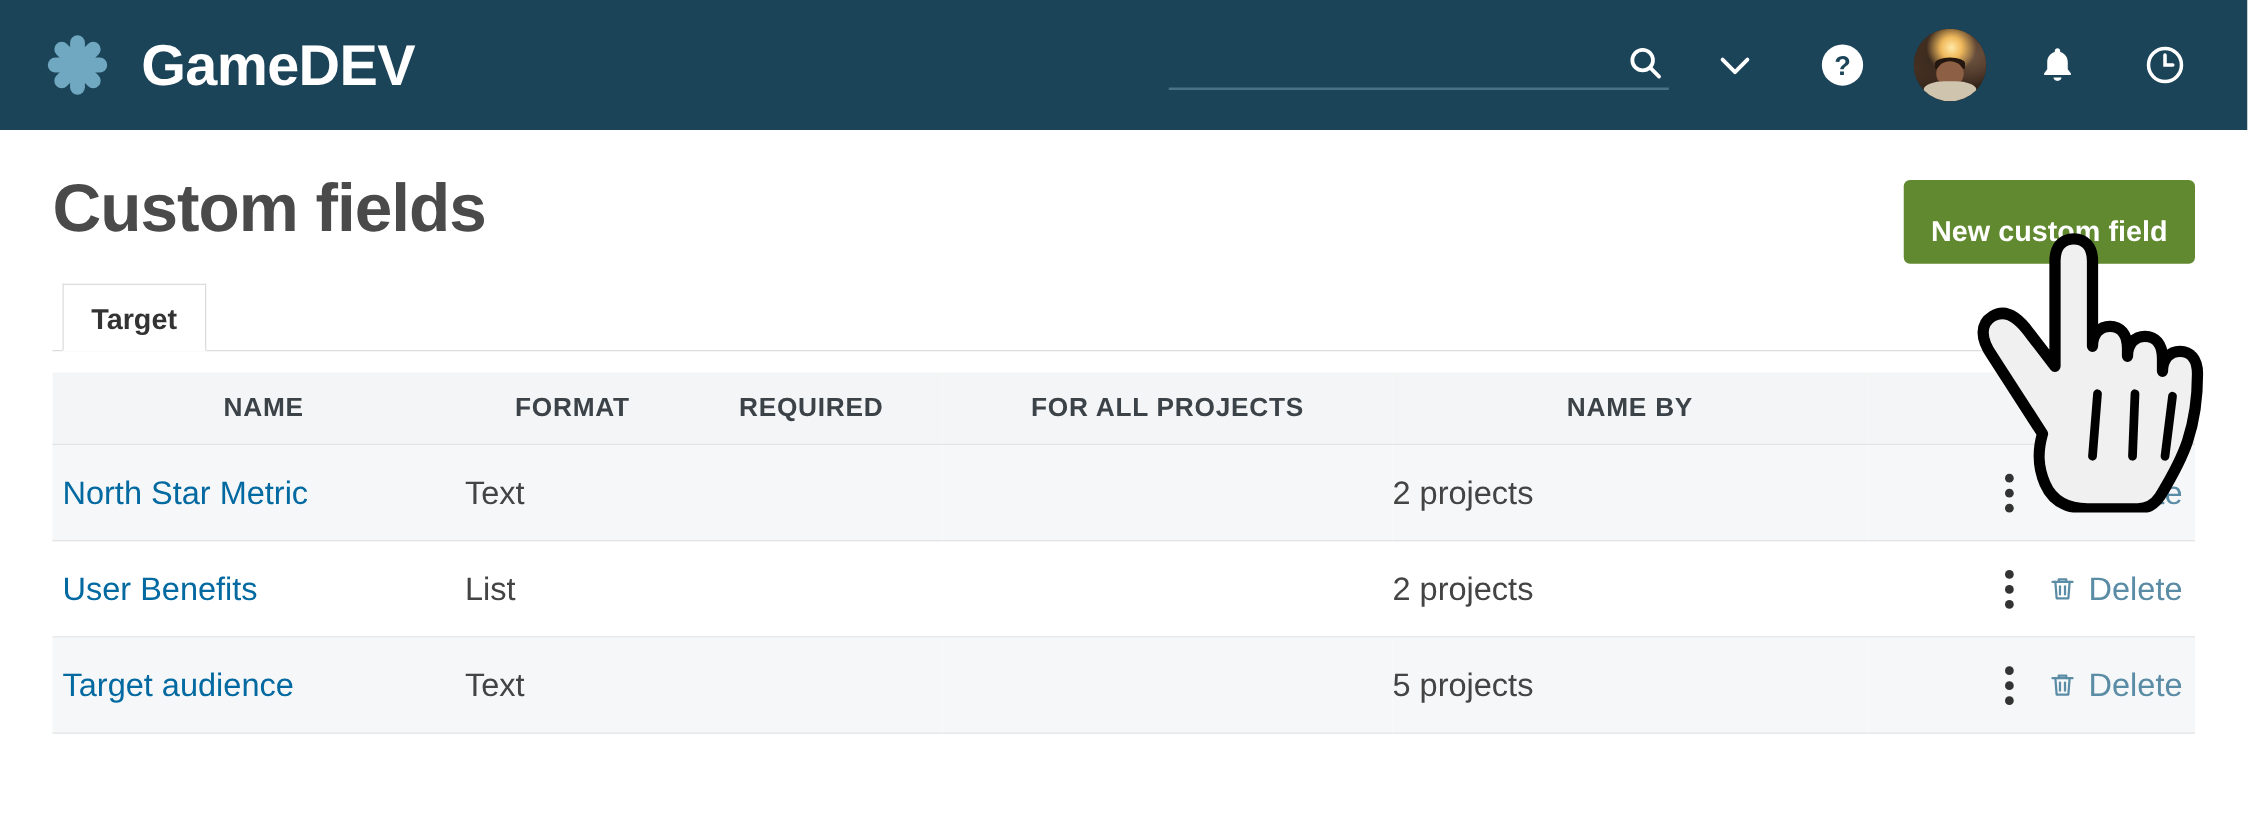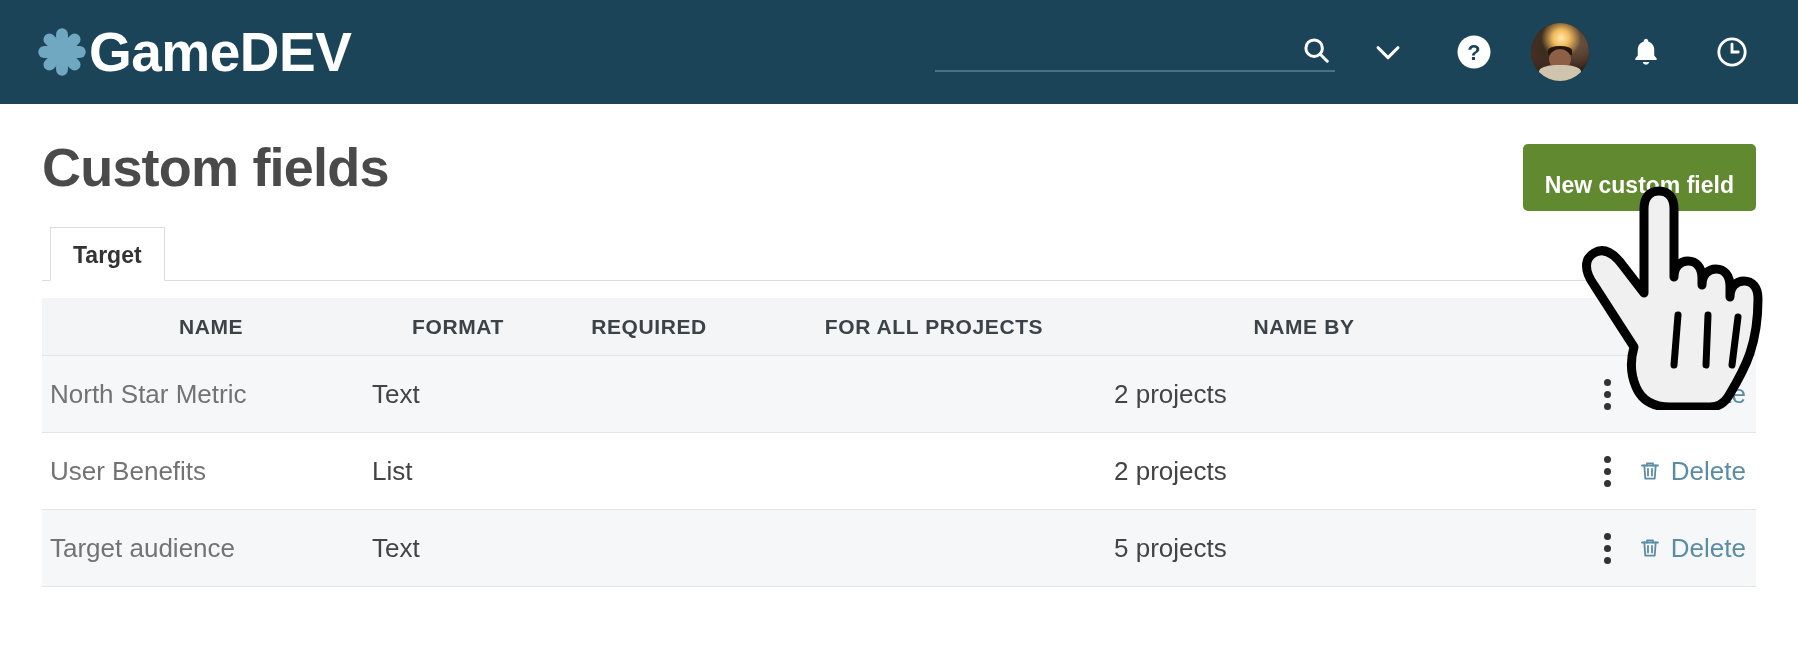--- a/index.html
+++ b/index.html
@@ -25,23 +25,24 @@
     align-items: center;
     margin-left: 35px;
   }
   .logo-mark {
     width: 54px;
     height: 54px;
     flex: 0 0 54px;
   }
   .brand-name {
     color: #ffffff;
-    font-size: 55px;
+    font-size: 46px;
     font-weight: bold;
     letter-spacing: -0.5px;
+    margin-left: 24px;
     white-space: nowrap;
   }
 
   .nav-right {
     position: absolute;
     right: 0;
     top: 0;
     height: 104px;
     display: flex;
     align-items: center;
@@ -222,21 +223,21 @@
   .tbl th:first-child, .tbl td:first-child { padding-left: 8px; }
 
   .col-name   { width: 330px; }
   .col-format { width: 172px; }
   .col-req    { width: 210px; }
   .col-all    { width: 360px; }
   .col-used   { width: 380px; }
   .col-act    { width: auto; }
 
   .name-link {
-    color: #737373;
+    color: #0369a1;
     text-decoration: none;
     cursor: pointer;
   }
   .actions-cell {
     text-align: right;
     padding-right: 10px !important;
   }
   .actions-inner {
     display: flex;
     align-items: center;

